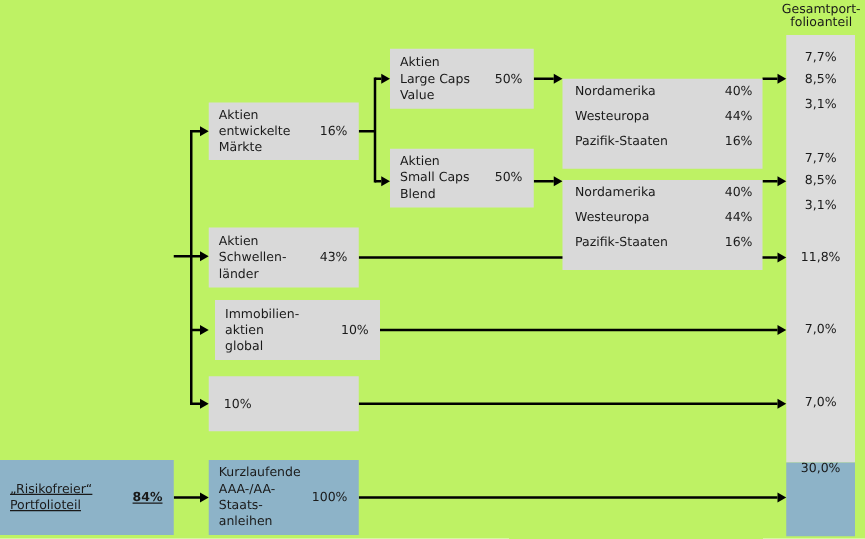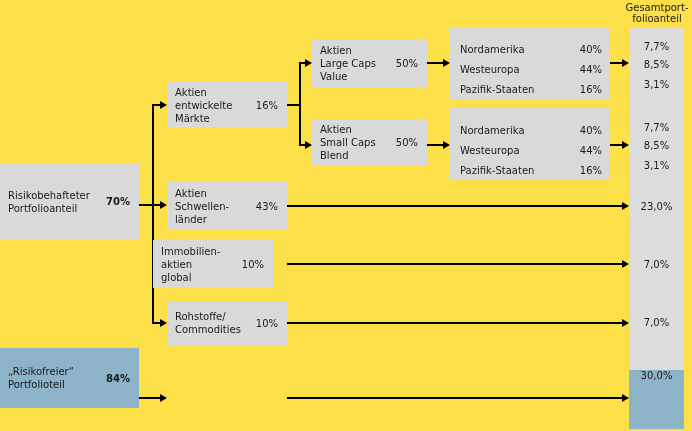--- a/index.html
+++ b/index.html
@@ -1,29 +1,29 @@
 <!DOCTYPE html>
 <html style="--gray: #d9d9d9; --column_gray: #dcdcdc; --blue: #8db3c8;"><head>
 <meta charset="utf-8">
 <style>
   html,body{margin:0;padding:0;background:#fff;}
   .canvas{
-    position:relative;width:692px;height:431px;background:#fde047;overflow:hidden;
+    position:relative;width:692px;height:431px;background:#bef264;overflow:hidden;
     font-family:"DejaVu Sans","Liberation Sans",sans-serif;
     font-size:10px;color:#1a1a1a;
   }
   .node{
     position:absolute;display:flex;align-items:center;justify-content:space-between;
     padding:0 9px 0 8px;box-sizing:border-box;background:var(--gray,#d9d9d9);
   }
   .node.blue{background:var(--blue,#8db3c8);}
   .node .lbl{white-space:pre;line-height:13px;}
   .node .val{white-space:pre;margin-left:4px;}
   .val.bold{font-weight:bold;}
-  .region{flex-direction:column;justify-content:flex-end;align-items:stretch;padding:0 8px 0 10px;}
+  .region{flex-direction:column;justify-content:flex-start;align-items:stretch;padding:0 8px 0 10px;margin-top:36px;}
   .rrow{display:flex;justify-content:space-between;align-items:center;height:20px;}
   .hline{position:absolute;height:2px;background:#000;}
   .vline{position:absolute;width:2px;background:#000;}
   .arr{position:absolute;width:0;height:0;border-top:4px solid transparent;border-bottom:4px solid transparent;border-left:7px solid #000;}
   .colblock{position:absolute;}
   .colblock.gray{background:var(--column_gray,#dcdcdc);}
   .colblock.blue{background:var(--blue,#8db3c8);}
   .total{position:absolute;left:629px;width:55px;text-align:center;transform:translateY(-50%);}
   .colheader{position:absolute;left:611px;top:2px;width:92px;text-align:center;line-height:11px;white-space:pre-line;}
 </style>
@@ -67,53 +67,53 @@
   <div class="arr" style="left:443px;top:59px;"></div>
   <div class="arr" style="left:443px;top:141px;"></div>
   <div class="arr" style="left:622px;top:59px;"></div>
   <div class="arr" style="left:622px;top:141px;"></div>
   <div class="arr" style="left:622px;top:202px;"></div>
   <div class="arr" style="left:622px;top:260px;"></div>
   <div class="arr" style="left:622px;top:319px;"></div>
   <div class="arr" style="left:160px;top:394px;"></div>
   <div class="arr" style="left:622px;top:394px;"></div>
 
-  <div class="node" style="left:0;top:163px;width:139px;height:77px;">
-    <span class="lbl">Risikobehafteter
-Portfolioanteil</span>
-    <span class="val bold">70%</span>
-  </div>
-  <div class="node blue" style="left:0;top:348px;width:139px;height:60px;">
+  <div class="node blue" style="left:0;top:368px;width:139px;height:60px;text-decoration:underline;">
     <span class="lbl">„Risikofreier“
 Portfolioteil</span>
     <span class="val bold">84%</span>
   </div>
 
   <div class="node" style="left:167px;top:82px;width:120px;height:46px;">
     <span class="lbl">Aktien
 entwickelte
 Märkte</span>
     <span class="val">16%</span>
   </div>
   <div class="node" style="left:167px;top:182px;width:120px;height:48px;">
     <span class="lbl">Aktien
 Schwellen-
 länder</span>
     <span class="val">43%</span>
   </div>
-  <div class="node" style="left:153px;top:240px;width:120px;height:48px;">
+  <div class="node" style="left:172px;top:240px;width:132px;height:48px;">
     <span class="lbl">Immobilien-
 aktien
 global</span>
     <span class="val">10%</span>
   </div>
   <div class="node" style="left:167px;top:301px;width:120px;height:44px;">
-    <span class="lbl">Rohstoffe/
-Commodities</span>
     <span class="val">10%</span>
+  </div>
+  <div class="node blue" style="left:167px;top:368px;width:120px;height:60px;">
+    <span class="lbl">Kurzlaufende
+AAA-/AA-
+Staats-
+anleihen</span>
+    <span class="val">100%</span>
   </div>
 
   <div class="node" style="left:312px;top:39px;width:115px;height:48px;">
     <span class="lbl">Aktien
 Large Caps
 Value</span>
     <span class="val">50%</span>
   </div>
   <div class="node" style="left:312px;top:119px;width:115px;height:47px;">
     <span class="lbl">Aktien
@@ -150,18 +150,18 @@
       <span>16%</span>
     </div>
   </div>
 
   <span class="total" style="top:46px;">7,7%</span>
   <span class="total" style="top:64px;">8,5%</span>
   <span class="total" style="top:84px;">3,1%</span>
   <span class="total" style="top:127px;">7,7%</span>
   <span class="total" style="top:145px;">8,5%</span>
   <span class="total" style="top:165px;">3,1%</span>
-  <span class="total" style="top:206px;">23,0%</span>
+  <span class="total" style="top:206px;">11,8%</span>
   <span class="total" style="top:264px;">7,0%</span>
   <span class="total" style="top:322px;">7,0%</span>
   <span class="total" style="top:375px;">30,0%</span>
 
 </div>
 
 </body></html>

